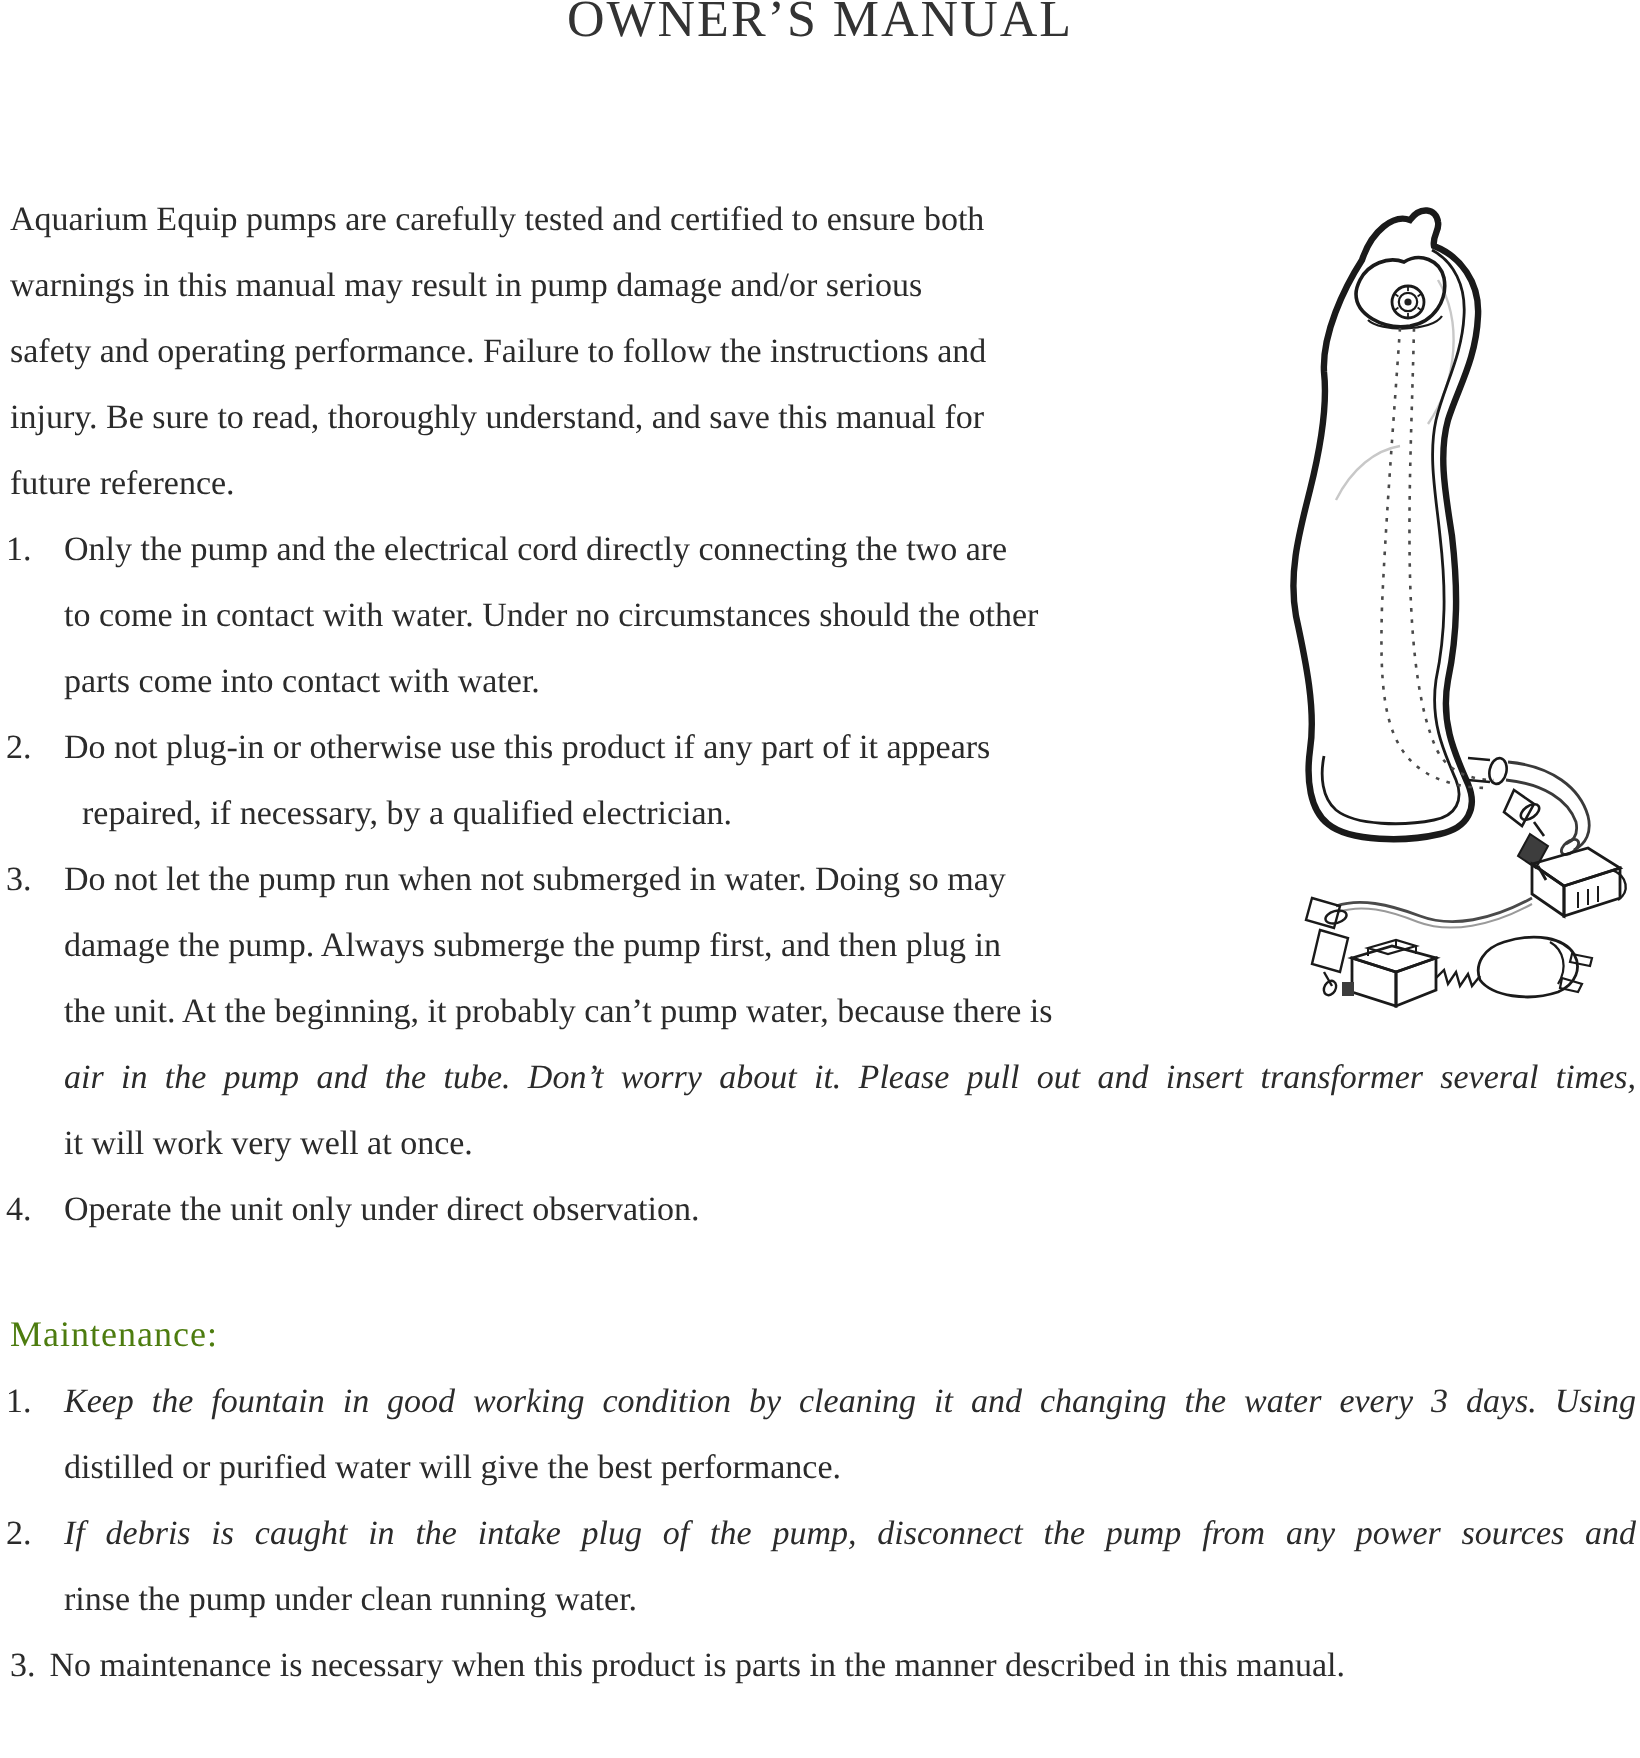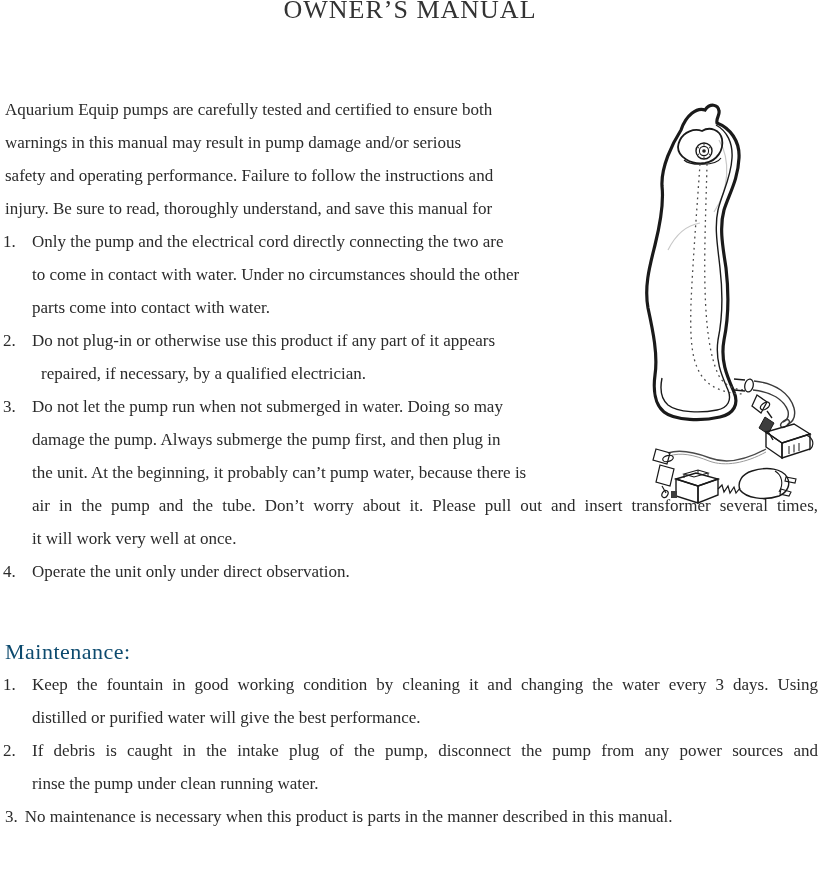--- a/index.html
+++ b/index.html
@@ -10,46 +10,47 @@
   .page{position:absolute;inset:0;background:#fff;border-radius:23px;}
   .title{
     position:absolute;top:-6px;left:0;right:0;text-align:center;
     font-size:26px;line-height:32px;letter-spacing:1px;color:#333;
   }
   .doc{
     position:absolute;left:5px;right:2px;top:93px;
     font-size:17px;line-height:33px;
   }
   .line{height:33px;white-space:nowrap;}
-  .line.stretch{white-space:normal;text-align-last:justify;}
+  .line.stretch{white-space:normal;text-align-last:justify;font-style:italic;}
   .item{position:relative;padding-left:27px;}
   .item .marker{position:absolute;left:-2px;top:0;height:33px;}
   .ind8{padding-left:9px;}
   .m-heading{
-    font-size:22px;line-height:33px;height:33px;margin-top:47px;
-    letter-spacing:0.5px;color:#0c4a6e;
+    font-size:18px;line-height:33px;height:33px;margin-top:30px;
+    letter-spacing:0.5px;color:#4d7c0f;
   }
   .m3 .num{margin-right:7px;}
   .illus{position:absolute;left:618px;top:98px;width:202px;height:412px;}
   .illus svg{display:block;width:100%;height:100%;}
 </style>
 </head>
 <body>
 
 <div class="page">
 
   <div class="title">OWNER’S MANUAL</div>
 
   <div class="doc">
 
     <div>
       <div class="line">Aquarium Equip pumps are carefully tested and certified to ensure both</div>
       <div class="line">warnings in this manual may result in pump damage and/or serious</div>
       <div class="line">safety and operating performance. Failure to follow the instructions and</div>
       <div class="line">injury. Be sure to read, thoroughly understand, and save this manual for</div>
+      <div class="line">future reference.</div>
     </div>
 
     <div class="item">
       <span class="marker">1.</span>
       <div class="line">Only the pump and the electrical cord directly connecting the two are</div>
       <div class="line">to come in contact with water. Under no circumstances should the other</div>
       <div class="line">parts come into contact with water.</div>
     </div>
 
     <div class="item">

